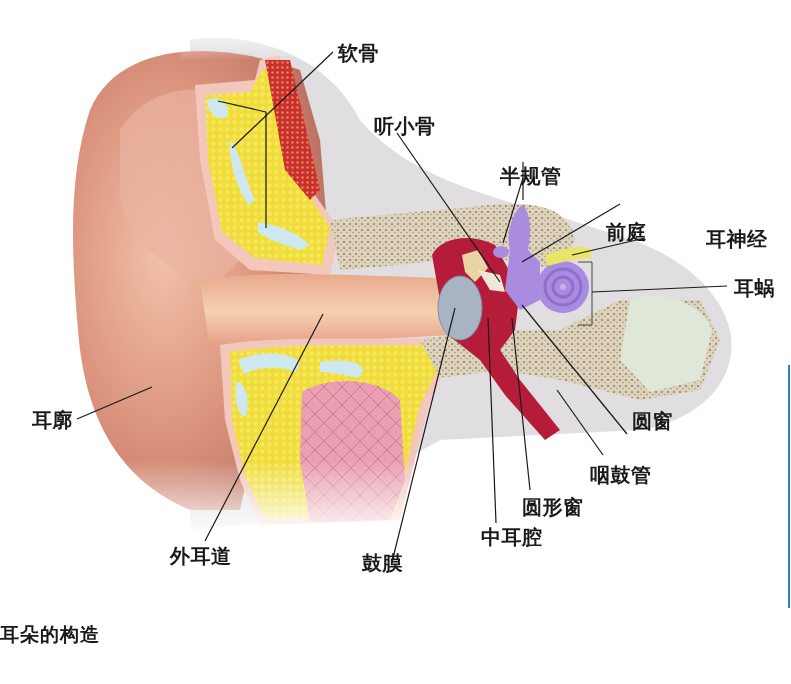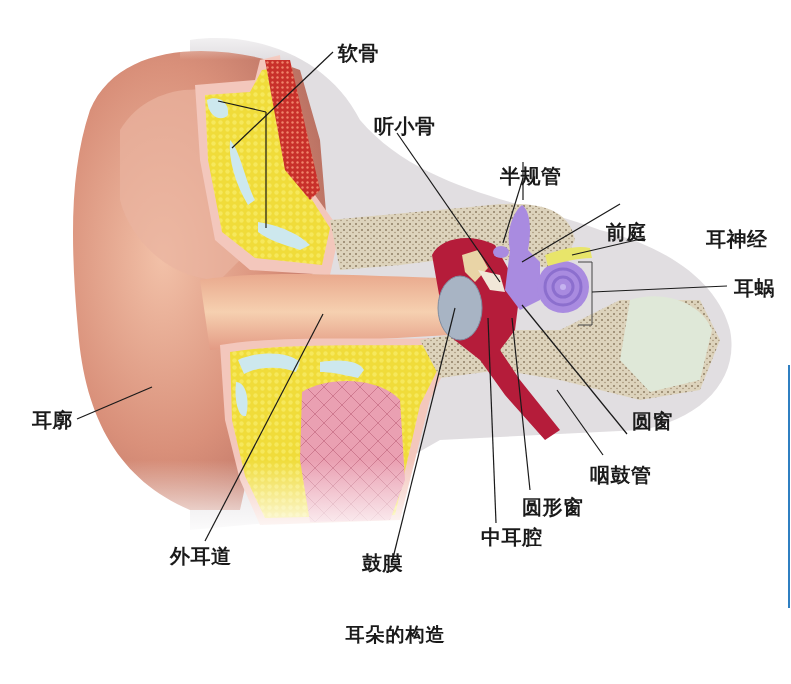--- a/index.html
+++ b/index.html
@@ -2,21 +2,21 @@
 <html><head>
   <meta charset="utf-8">
   <style>
     html, body { margin: 0; padding: 0; background: #ffffff; }
     body { width: 791px; height: 684px; position: relative; overflow: hidden;
            font-family: "DejaVu Sans", "Liberation Sans", sans-serif; }
     #stage { position: absolute; left: 0; top: 0; width: 791px; height: 684px; }
     svg.illus { position: absolute; left: 0; top: 0; }
     .label { position: absolute; font-size: 20px; font-weight: bold; color: #1a1a1a;
              white-space: nowrap; line-height: 1; letter-spacing: 0.5px; }
-    .caption { position: absolute; left: 0; width: 791px; top: 622px; text-align: center;
+    .caption { position: absolute; left: 0; width: 791px; top: 622px; 
                font-size: 19px; font-weight: bold; color: #1a1a1a; letter-spacing: 1px; }
     .side-rule { position: absolute; left: 788px; top: 365px; width: 2px; height: 243px;
                  background: #2f7fc1; }
   </style>
 </head>
 <body>
 
 <div id="stage">
 
   <svg class="illus" width="791" height="684" viewBox="0 0 791 684">

